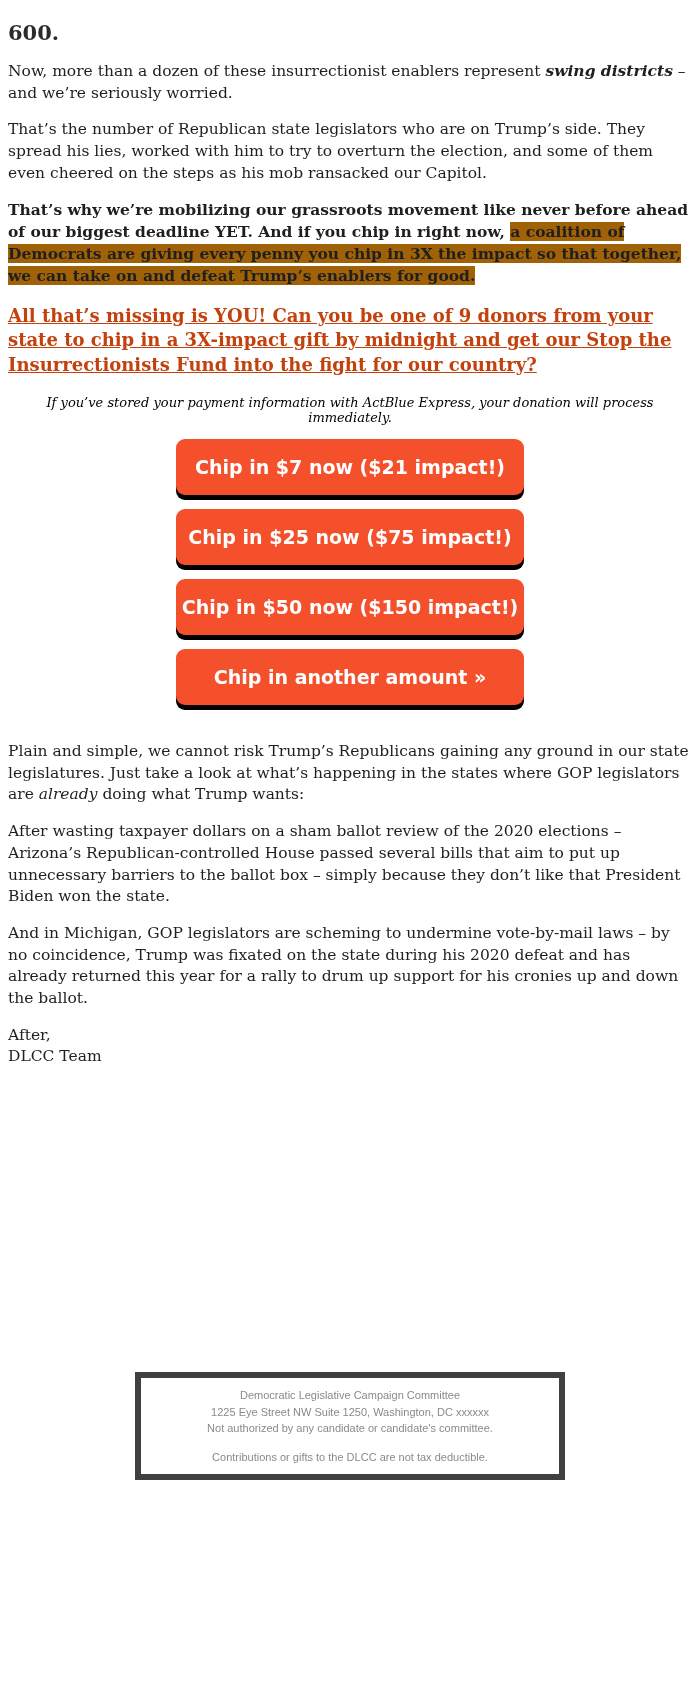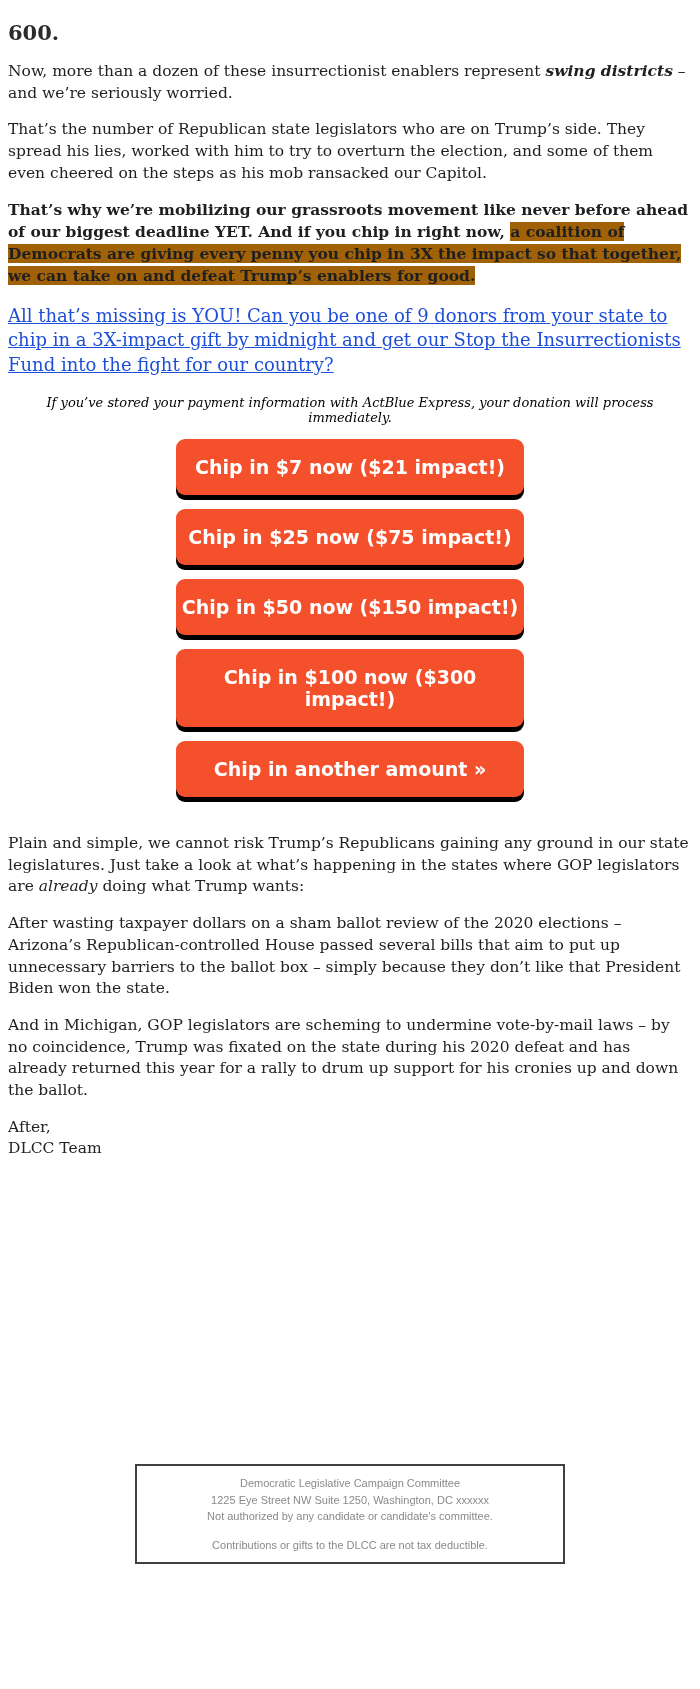--- a/index.html
+++ b/index.html
@@ -4,35 +4,35 @@
 <style>
   html,body{margin:0;padding:0;background:#ffffff;}
   body{width:700px;font-family:"DejaVu Serif",serif;color:#222222;}
   .content{padding:4px 8px 0 8px;}
   .headline{font-size:21px;font-weight:bold;color:#2b2b2b;margin:16px 0 10px 0;}
   p.body-text{font-size:15.5px;line-height:1.4;margin:15px 0;color:#1f1f1f;}
   .bold{font-weight:bold;}
   .bold-italic{font-weight:bold;font-style:italic;}
   .italic{font-style:italic;}
   .highlight{background:#a16207;font-weight:bold;}
-  .cta-link{display:block;font-size:18px;font-weight:normal;line-height:1.35;
-    color:#1d4ed8;text-decoration:underline;margin:18px 0;cursor:pointer;}
+  .cta-link{display:block;font-size:18px;font-weight:bold;line-height:1.35;
+    color:#c2410c;text-decoration:underline;margin:18px 0;cursor:pointer;}
   .actblue-note{font-size:13px;font-style:italic;text-align:center;margin:18px 0 10px 0;color:#000000;}
   .chip-btn{display:block;width:348px;margin:14px auto;box-sizing:border-box;
     background:#f4502c;border:none;border-radius:9px;cursor:pointer;
     box-shadow:0 5px 0 0 #000000;padding:17px 4px;text-align:center;
     font-family:"DejaVu Sans",sans-serif;font-weight:bold;font-size:19px;color:#ffffff;}
   .btn-stack{margin-bottom:36px;}
   .signoff{font-size:15.5px;line-height:1.4;margin:15px 0 12px 0;}
   .donate-btn{display:block;width:302px;margin:10px auto 0 auto;box-sizing:border-box;
     background:#152a63;border:none;border-radius:8px;cursor:pointer;padding:10px 4px;
     text-align:center;font-family:"DejaVu Serif",serif;font-weight:bold;
     font-size:17px;color:#ffffff;letter-spacing:0.5px;}
   .spacer{height:292px;}
-  .disclaimer-box{width:430px;margin:0 auto;border:2px solid #404040;box-sizing:border-box;
+  .disclaimer-box{width:430px;margin:0 auto;border:6px solid #404040;box-sizing:border-box;
     padding:9px 6px;text-align:center;font-family:"Liberation Sans",sans-serif;
     font-size:11px;line-height:1.5;color:#8a8a8a;}
   .disclaimer-box .tax-line{margin-top:12px;}
 </style>
 </head>
 <body>
 
 <div class="content">
 
   <div class="headline">600.</div>
@@ -44,21 +44,20 @@
   <p class="body-text bold"><span>That’s why we’re mobilizing our grassroots movement like never before ahead of our biggest deadline YET. And if you chip in right now, </span><span class="highlight">a coalition of Democrats are giving every penny you chip in 3X the impact so that together, we can take on and defeat Trump’s enablers for good.</span></p>
 
   <a class="cta-link">All that’s missing is YOU! Can you be one of 9 donors from your state to chip in a 3X-impact gift by midnight and get our Stop the Insurrectionists Fund into the fight for our country?</a>
 
   <p class="actblue-note">If you’ve stored your payment information with ActBlue Express, your donation will process immediately.</p>
 
   <div class="btn-stack">
     <button class="chip-btn">Chip in $7 now ($21 impact!)</button>
     <button class="chip-btn">Chip in $25 now ($75 impact!)</button>
     <button class="chip-btn">Chip in $50 now ($150 impact!)</button>
-    <button class="chip-btn">Chip in $100 now ($300 impact!)</button>
     <button class="chip-btn">Chip in another amount »</button>
   </div>
 
   <p class="body-text"><span>Plain and simple, we cannot risk Trump’s Republicans gaining any ground in our state legislatures. Just take a look at what’s happening in the states where GOP legislators are </span><span class="italic">already</span><span> doing what Trump wants:</span></p>
 
   <p class="body-text">After wasting taxpayer dollars on a sham ballot review of the 2020 elections – Arizona’s Republican-controlled House passed several bills that aim to put up unnecessary barriers to the ballot box – simply because they don’t like that President Biden won the state.</p>
 
   <p class="body-text">And in Michigan, GOP legislators are scheming to undermine vote-by-mail laws – by no coincidence, Trump was fixated on the state during his 2020 defeat and has already returned this year for a rally to drum up support for his cronies up and down the ballot.</p>
 
 

